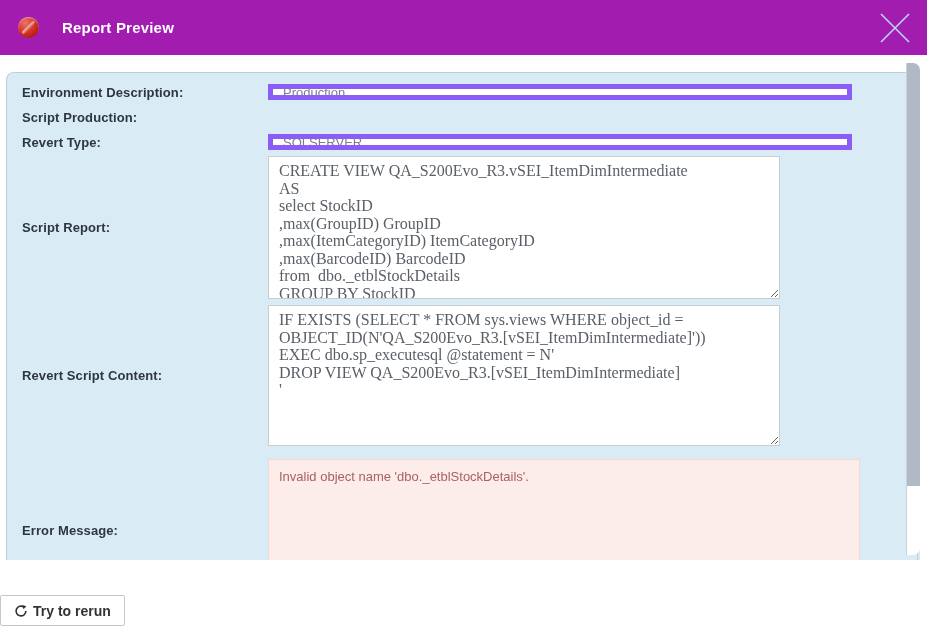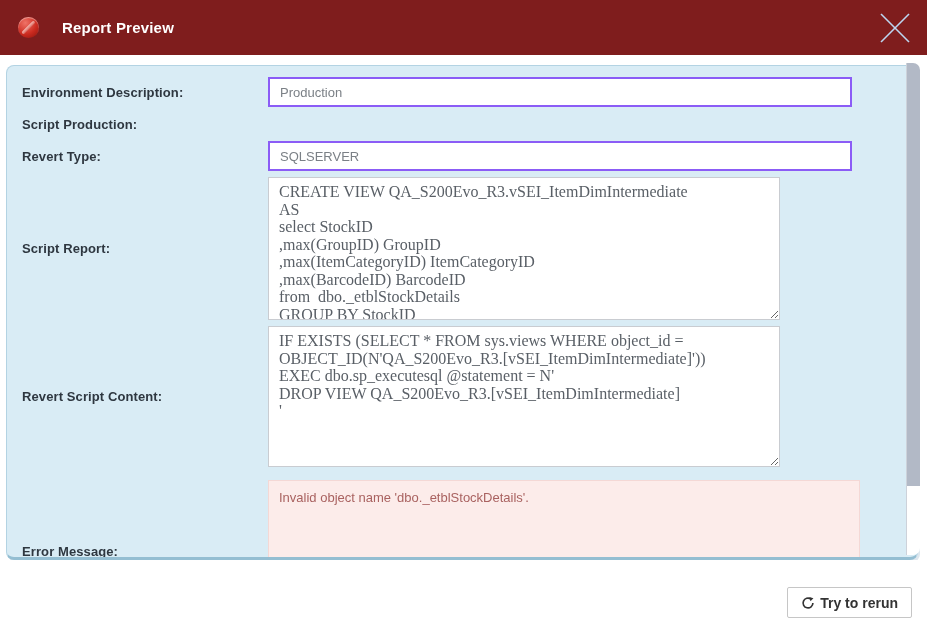--- a/index.html
+++ b/index.html
@@ -2,21 +2,21 @@
 <html><head>
 <meta charset="utf-8">
 <style>
   * { box-sizing: border-box; margin: 0; padding: 0; }
   html, body { width: 927px; height: 626px; background: #ffffff; overflow: hidden; }
   body { font-family: "Liberation Sans", sans-serif; position: relative; }
 
   
   .header {
     position: absolute; left: 0; top: 0; width: 927px; height: 55px;
-    background: #7f1d1d; display: flex; align-items: center;
+    background: #a21caf; display: flex; align-items: center;
   }
   .no-icon {
     position: absolute; left: 18px; top: 17px; width: 21px; height: 21px;
     border-radius: 50%;
     background: radial-gradient(circle at 35% 28%, #ef7367 0%, #cc2b20 55%, #8e120c 100%);
     box-shadow: inset 0 1px 1px rgba(255,255,255,.45);
   }
   .no-icon .slash {
     position: absolute; left: 10%; top: 50%; width: 80%; height: 3px; margin-top: -1.5px;
     background: linear-gradient(#f4b9b2, #d96a60);
@@ -26,36 +26,36 @@
     position: absolute; left: 62px; top: 0; line-height: 55px;
     color: #ffffff; font-size: 15px; font-weight: 600; letter-spacing: .2px;
   }
   .close-btn {
     position: absolute; right: 13px; top: 9px; width: 38px; height: 38px;
     cursor: pointer; background: transparent; border: 0;
   }
 
   
   .panel {
-    position: absolute; left: 6px; top: 65px; width: 912px; height: 495px;
+    position: absolute; left: 6px; top: 72px; width: 912px; height: 495px;
     background: #d9ecf5; border: 1px solid #b3d3e3; border-bottom: 3px solid #94bed2;
     border-radius: 8px; overflow: hidden;
     box-shadow: 2px 2px 0 rgba(160,185,205,.35);
     padding: 11px 0 0 15px;
   }
   .row { display: flex; align-items: center; }
   .row.mb10 { margin-bottom: 10px; }
   .row.mb9  { margin-bottom: 9px; }
   .row.mb6  { margin-bottom: 6px; }
   .lbl {
     width: 246px; flex: none;
     font-size: 13px; font-weight: bold; color: #2e3740; letter-spacing: .1px;
   }
   .txt-input {
-    width: 584px; height: 30px; border: 2px solid #8b5cf6; background: #fff;
+    width: 584px; height: 16px; border: 5px solid #8b5cf6; background: #fff;
     padding: 0 10px; font-family: "Liberation Sans", sans-serif;
     font-size: 13px; color: #7b8086; outline: none;
   }
   textarea.script {
     width: 512px; border: 1px solid #c9ccd1; background: #fff;
     padding: 5px 10px; font-family: Liberation Serif, serif;
     font-size: 16px; line-height: 17.5px; color: #595f66;
     outline: none; resize: both; white-space: pre-wrap; word-wrap: break-word;
   }
   #script-content { height: 143px; overflow-y: scroll; }
@@ -77,21 +77,21 @@
     border-left: 1px solid #cdd2da;
   }
   .panel-scrollbar .thumb {
     width: 100%; height: 86%; background: #b2b9c6; border-top-right-radius: 7px;
   }
 
   
   .footer {
     position: absolute; left: 0; top: 560px; width: 927px; height: 66px;
     background: #ffffff; display: flex; justify-content: flex-end; align-items: flex-start;
-    padding: 27px 15px 0 0; gap: 8px;
+    padding: 27px 15px 0 0; gap: 8px; flex-direction: column;
   }
   .btn {
     display: inline-flex; align-items: center; gap: 5px;
     height: 31px; padding: 0 13px; background: #fff;
     border: 1px solid #c6c6c6; border-radius: 2px;
     font-family: "Liberation Sans", sans-serif;
     font-size: 14px; font-weight: bold; color: #333; cursor: pointer;
   }
   .btn svg { flex: none; }
 </style>

